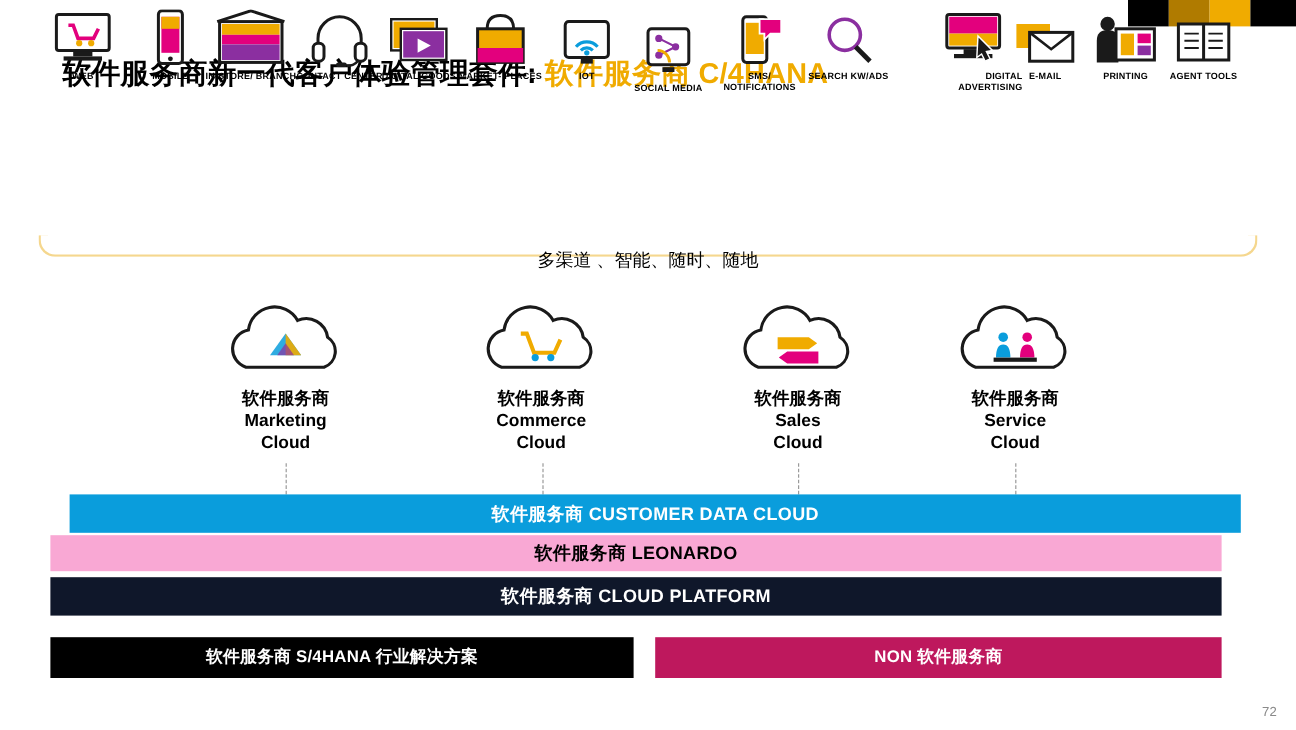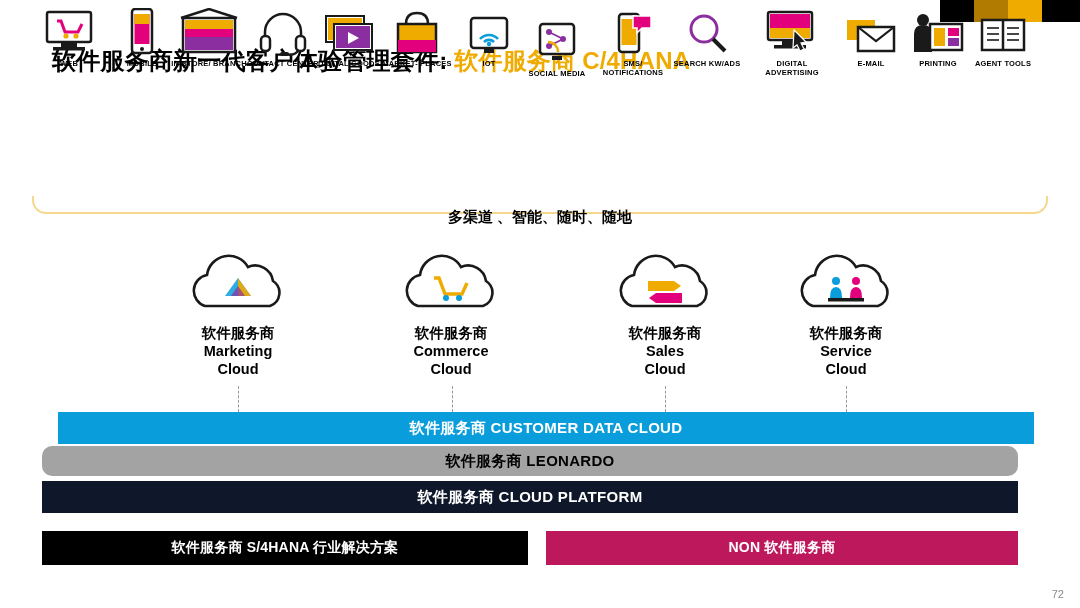--- a/index.html
+++ b/index.html
@@ -44,21 +44,21 @@
   }
   .chan .lbl {
     margin-top:3px;
     font-size:7.5px; font-weight:bold; color:#000;
     line-height:9px; letter-spacing:0.2px;
   }
 
   
   .tagline {
     position:absolute; left:0; top:208px; width:1080px;
-    text-align:center; font-size:15px; font-weight:bold; color:#000;
+    text-align:center; font-size:15px; font-weight:normal; color:#000;
   }
 
   
   .cloud-row { position:absolute; left:0; top:248px; width:1080px; height:140px; }
   .cloud {
     position:absolute; width:200px; text-align:center;
   }
   .cloud .art { height:72px; position:relative; }
   .cloud .cap {
     font-size:14.5px; font-weight:bold; color:#000; line-height:18px;
@@ -68,21 +68,21 @@
     position:absolute; width:0; border-left:1px dashed #9a9a9a;
   }
 
   
   .band {
     position:absolute; left:42px; width:976px;
     display:flex; align-items:center; justify-content:center;
     font-size:15px; font-weight:bold; letter-spacing:0.3px;
   }
   .band.cdc  { top:412px; height:32px; background:#0a9ddc; color:#ffffff;margin-left:16px; }
-  .band.leo  { top:446px; height:30px; background:#a3a3a3; color:#000000;border-radius:10px; }
+  .band.leo  { top:446px; height:30px; background:#f9a8d4; color:#000000; }
   .band.cp   { top:481px; height:32px; background:#0f172a; color:#ffffff; }
   .bottom-row {
     position:absolute; left:42px; top:531px; width:976px; height:34px;
     display:flex; gap:18px;
   }
   .bottom-row .cell {
     display:flex; align-items:center; justify-content:center;
     font-size:14px; font-weight:bold; letter-spacing:0.2px;
   }
   .bottom-row .left  { width:492px; background:#000000; color:#ffffff; }
@@ -236,21 +236,21 @@
   <div class="glyph">
     <svg width="46" height="44" viewBox="0 0 46 44">
       <circle cx="20" cy="17" r="13" fill="#ffffff" stroke="#8b2fa0" stroke-width="3"></circle>
       <line x1="29" y1="27" x2="41" y2="39" stroke="#1a1a1a" stroke-width="4"></line>
     </svg>
   </div>
   <div class="lbl">SEARCH
 KW/ADS</div>
 </div>
 
-<div class="chan" style="left:753px;">
+<div class="chan" style="left:774px;text-align:right;">
   <div class="glyph">
     <svg width="56" height="46" viewBox="0 0 56 46">
       <rect x="4" y="2" width="44" height="28" rx="2" fill="#ffffff" stroke="#1a1a1a" stroke-width="2.5"></rect>
       <rect x="6" y="4" width="40" height="14" fill="#e3007d"></rect>
       <rect x="6" y="18" width="40" height="10" fill="#f0ab00"></rect>
       <rect x="18" y="31" width="16" height="4" fill="#1a1a1a"></rect>
       <rect x="10" y="35" width="32" height="3.5" fill="#1a1a1a"></rect>
       <path d="M30 20 l12 12 l-5 1 l3 6 l-4 2 l-3 -6 l-4 3 z" fill="#1a1a1a" stroke="#ffffff" stroke-width="1.2"></path>
     </svg>
   </div>

